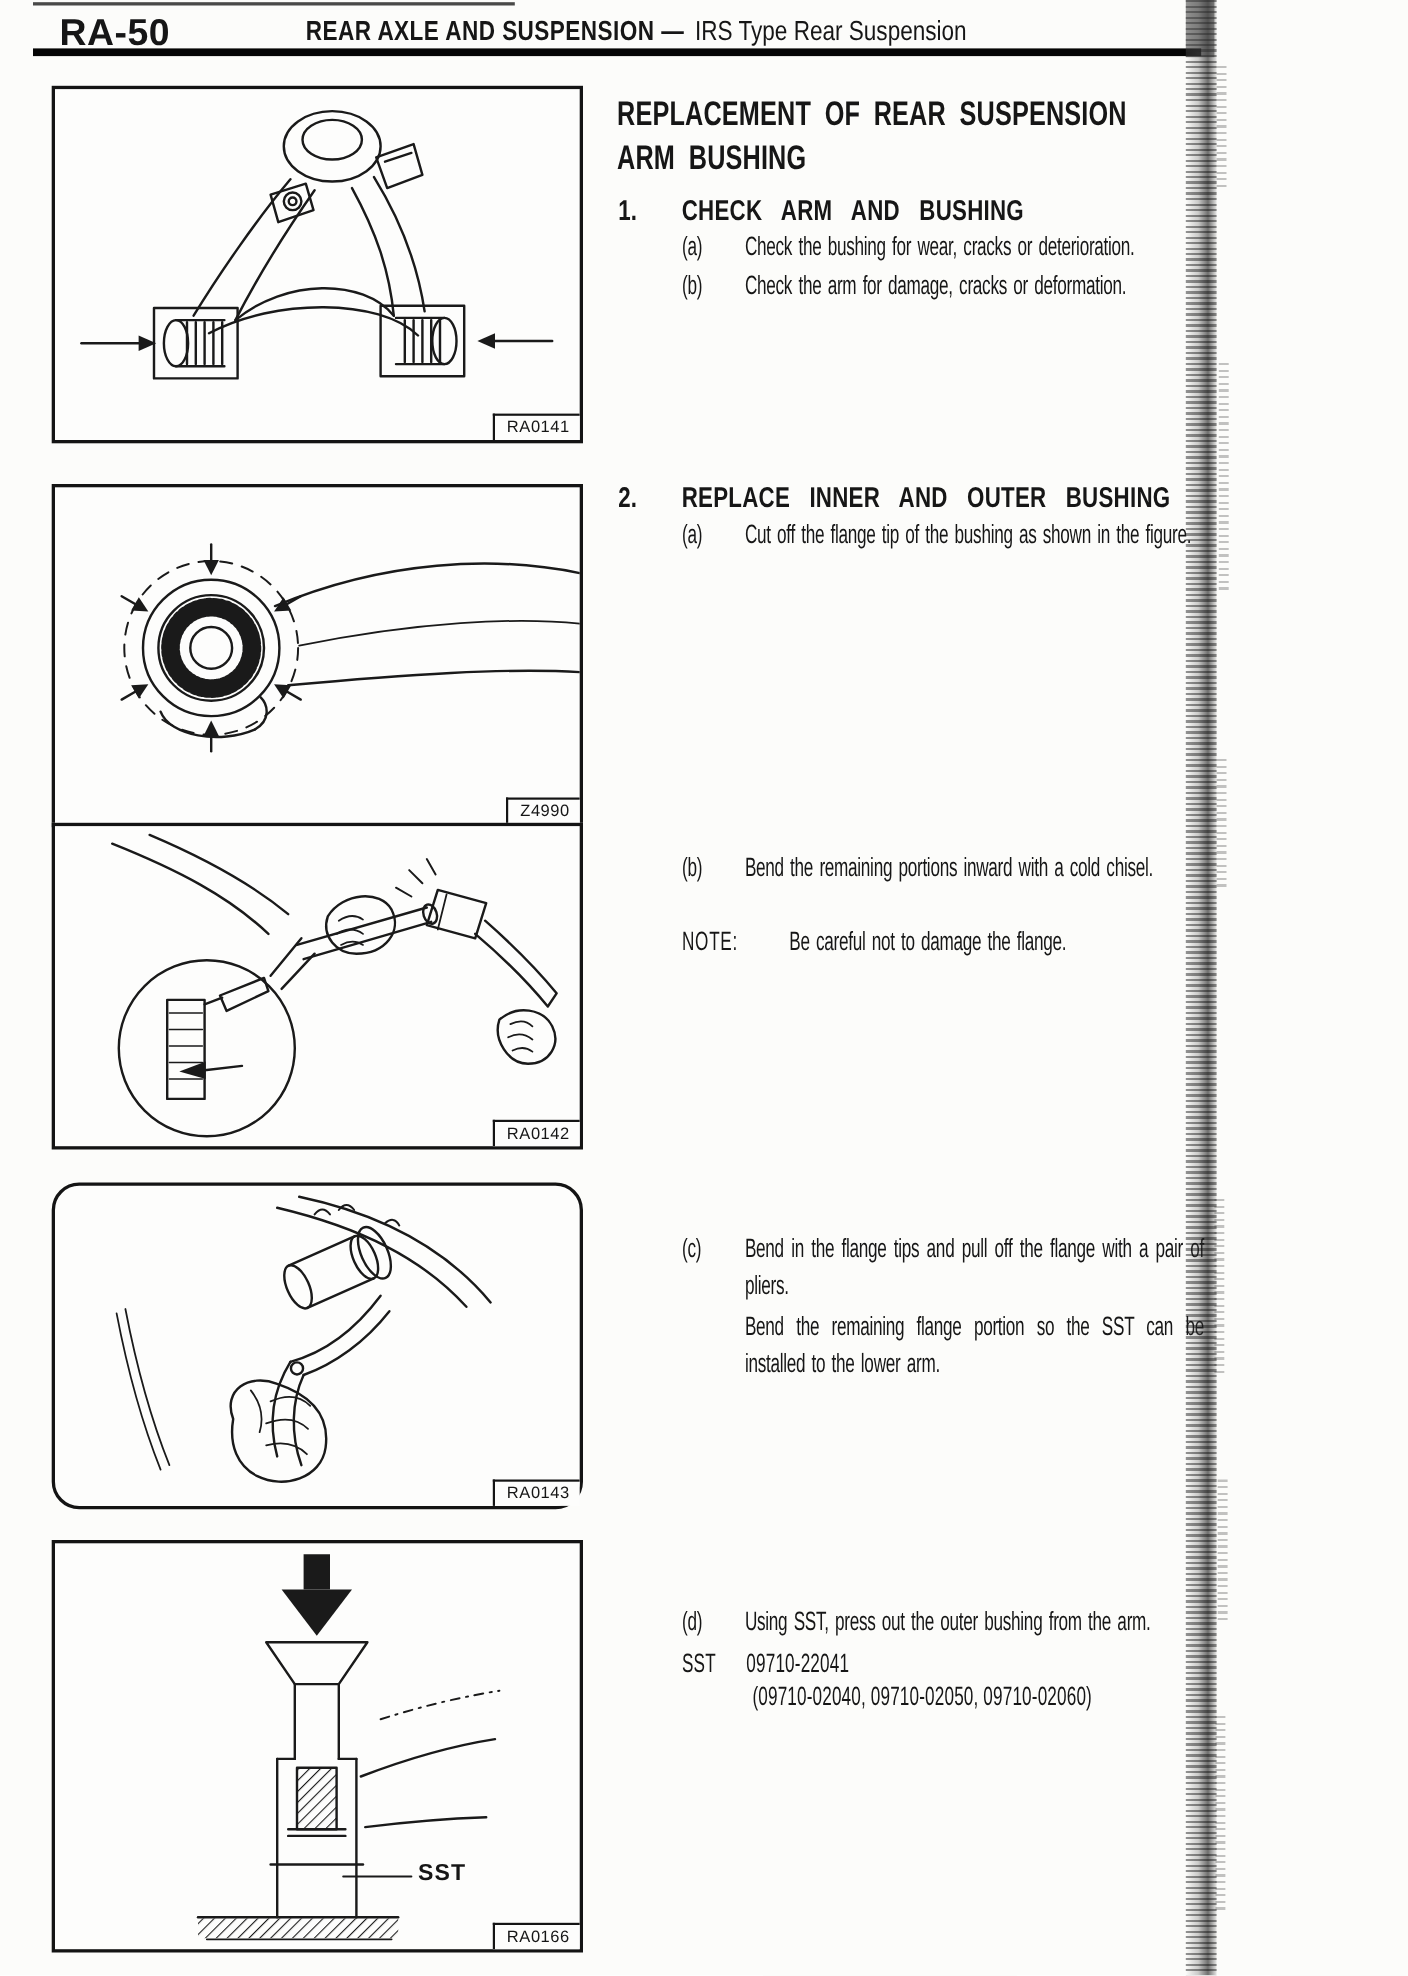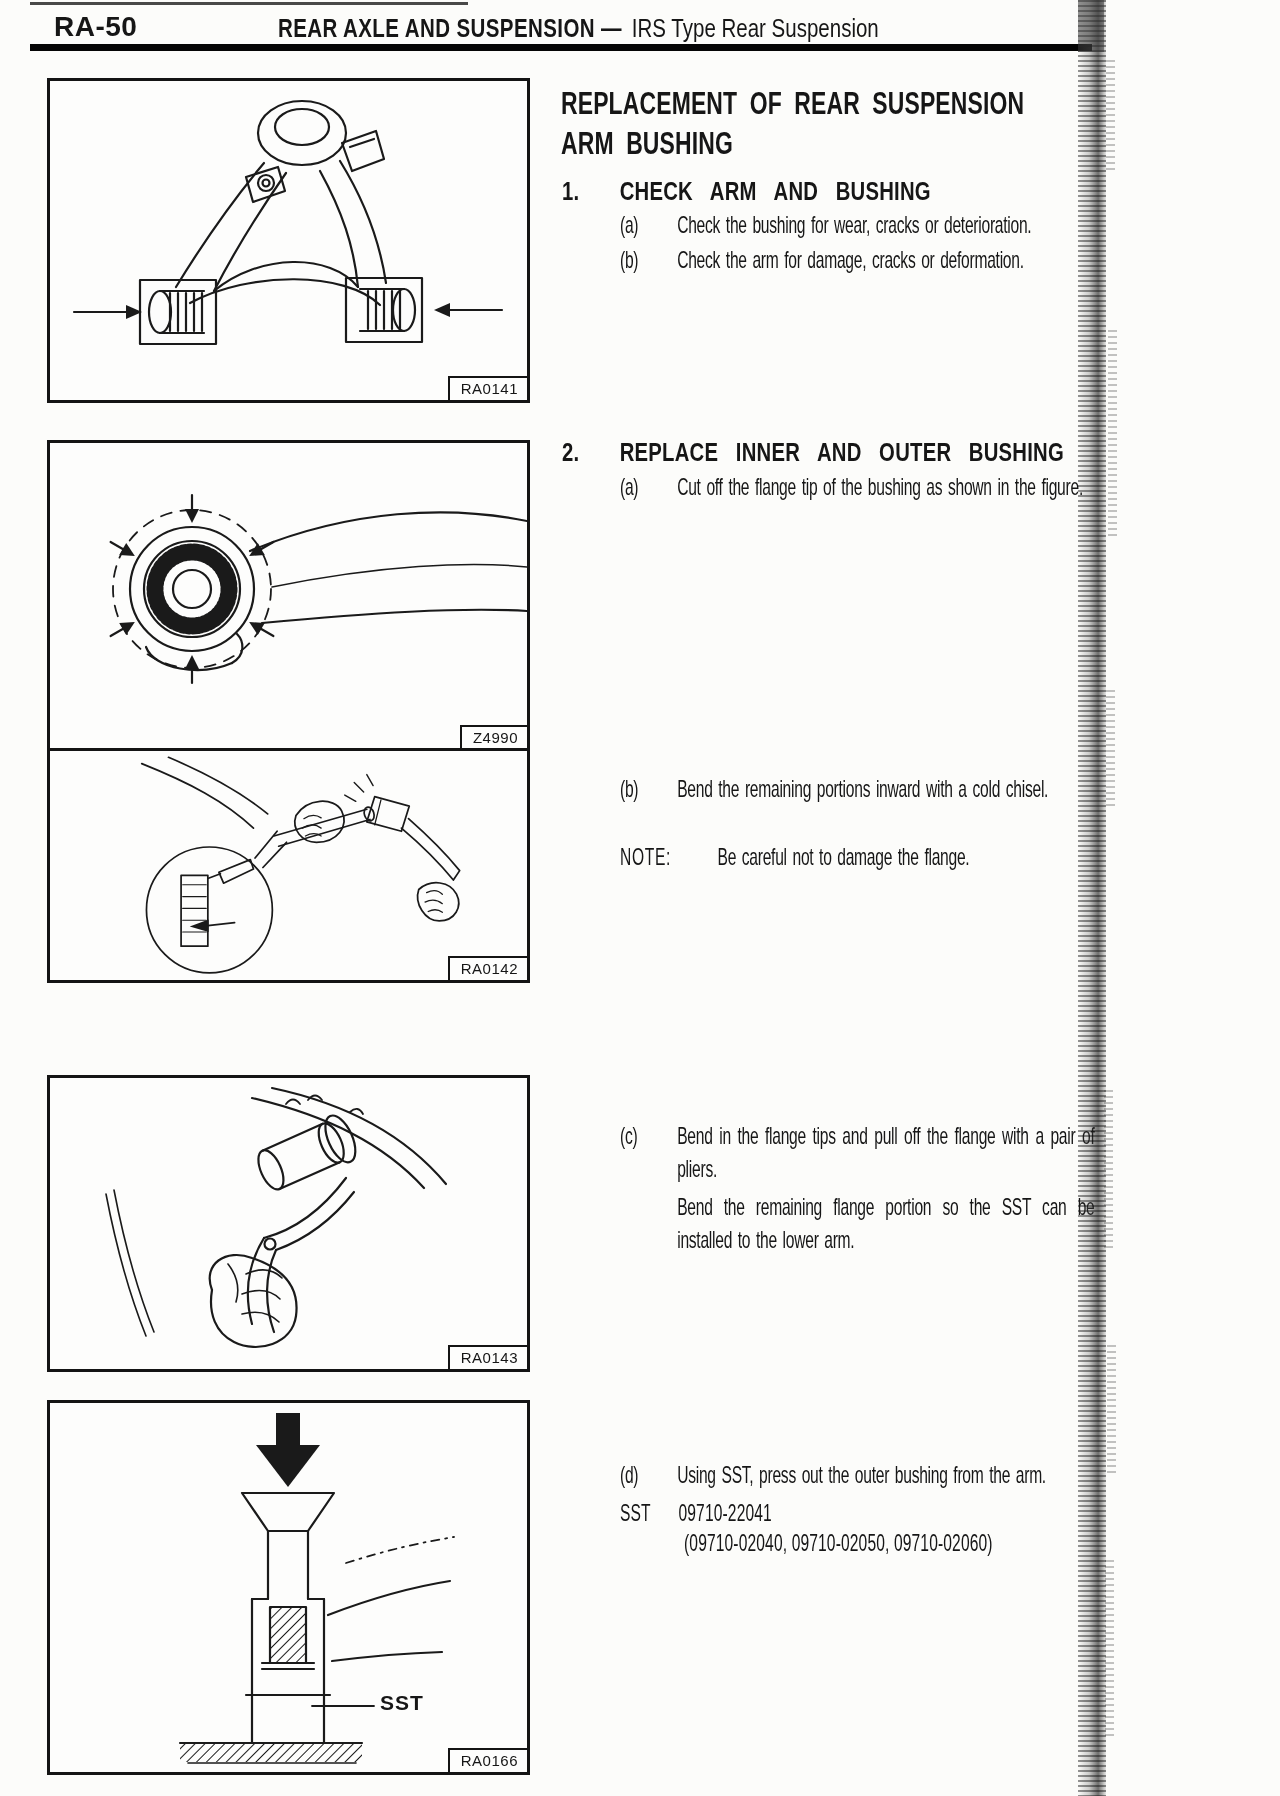--- a/index.html
+++ b/index.html
@@ -3,21 +3,21 @@
 <meta charset="utf-8">
 <style>
   html,body{margin:0;padding:0;background:#ffffff;}
   .page{
     position:relative;width:1280px;height:1796px;margin:0 auto;
     background:#fcfcfa;color:#161616;
     font-family:"Liberation Sans",sans-serif;overflow:hidden;
   }
   
   .top-edge{position:absolute;left:30px;top:2px;width:438px;height:3px;background:#1c1c1c;opacity:.8;}
-  .pageno{position:absolute;left:54px;top:11px;font-size:28px;font-weight:bold;letter-spacing:.5px;}
+  .pageno{position:absolute;left:54px;top:11px;font-size:34px;font-weight:bold;letter-spacing:.5px;}
   .htitle{position:absolute;left:278px;top:14px;display:flex;gap:12px;white-space:nowrap;
           transform:scaleX(.82);transform-origin:0 0;font-size:25px;}
   .hbold{font-weight:bold;letter-spacing:.5px;}
   .hlight{font-weight:normal;}
   .rule{position:absolute;left:30px;top:44px;width:1062px;height:7px;background:#050505;}
   
   .figbox{position:absolute;left:47px;width:483px;margin:0;border:3px solid #141414;background:#fdfdfc;box-sizing:border-box;}
   .figbox svg{position:absolute;inset:0;width:100%;height:100%;}
   .figlabel{position:absolute;right:0;bottom:0;padding:2px 9px 3px 11px;font-size:15px;letter-spacing:.5px;
             background:#fdfdfc;border-top:2px solid #141414;border-left:2px solid #141414;}
@@ -157,21 +157,21 @@
         </g>
         <g>
           <path d="M 96,186 C 104,208 150,216 182,202"></path>
           <path d="M 182,202 C 196,194 194,180 187,173"></path>
         </g>
       </g>
     </svg>
     <figcaption class="figlabel">Z4990</figcaption>
   </figure>
 
-  <figure class="figbox" style="top:748px;height:235px;">
+  <figure class="figbox" style="top:748px;height:297px;">
     <svg viewBox="0 0 477 291">
       <g class="lineart">
         <g>
           <path d="M 52,16 C 112,40 158,64 194,98"></path>
           <path d="M 86,8 C 138,30 178,52 212,80"></path>
         </g>
         <g>
           <circle cx="138" cy="202" r="80"></circle>
           <path d="M 102,158 V 248 M 136,158 V 248 M 102,158 H 136 M 102,248 H 136"></path>
           <path d="M 104,170 H 134 M 104,185 H 134 M 104,200 H 134 M 104,215 H 134 M 104,230 H 134" stroke-width="1.4"></path>
@@ -197,21 +197,21 @@
         </g>
         <g>
           <path d="M 404,176 C 420,162 444,166 452,182 C 460,198 450,216 430,216 C 412,216 398,194 404,176 Z"></path>
           <path d="M 414,180 q 12,-6 20,2 M 412,192 q 12,-6 22,2 M 416,204 q 10,-5 18,1" stroke-width="1.6"></path>
         </g>
       </g>
     </svg>
     <figcaption class="figlabel">RA0142</figcaption>
   </figure>
 
-  <figure class="figbox" style="top:1075px;height:297px;">
+  <figure class="figbox" style="top:1075px;height:297px;border-radius:25px;">
     <svg viewBox="0 0 477 291">
       <g class="lineart">
         <g>
           <path d="M 222,10 C 298,26 356,58 396,106"></path>
           <path d="M 202,20 C 278,38 334,66 374,110"></path>
           <path d="M 56,116 C 66,168 80,218 96,258 M 64,112 C 74,164 88,214 104,254" stroke-width="1.6"></path>
         </g>
         <g transform="rotate(-24 252 78)">
           <ellipse cx="218" cy="78" rx="10" ry="21"></ellipse>
           <path d="M 218,57 H 284 M 218,99 H 284"></path>

